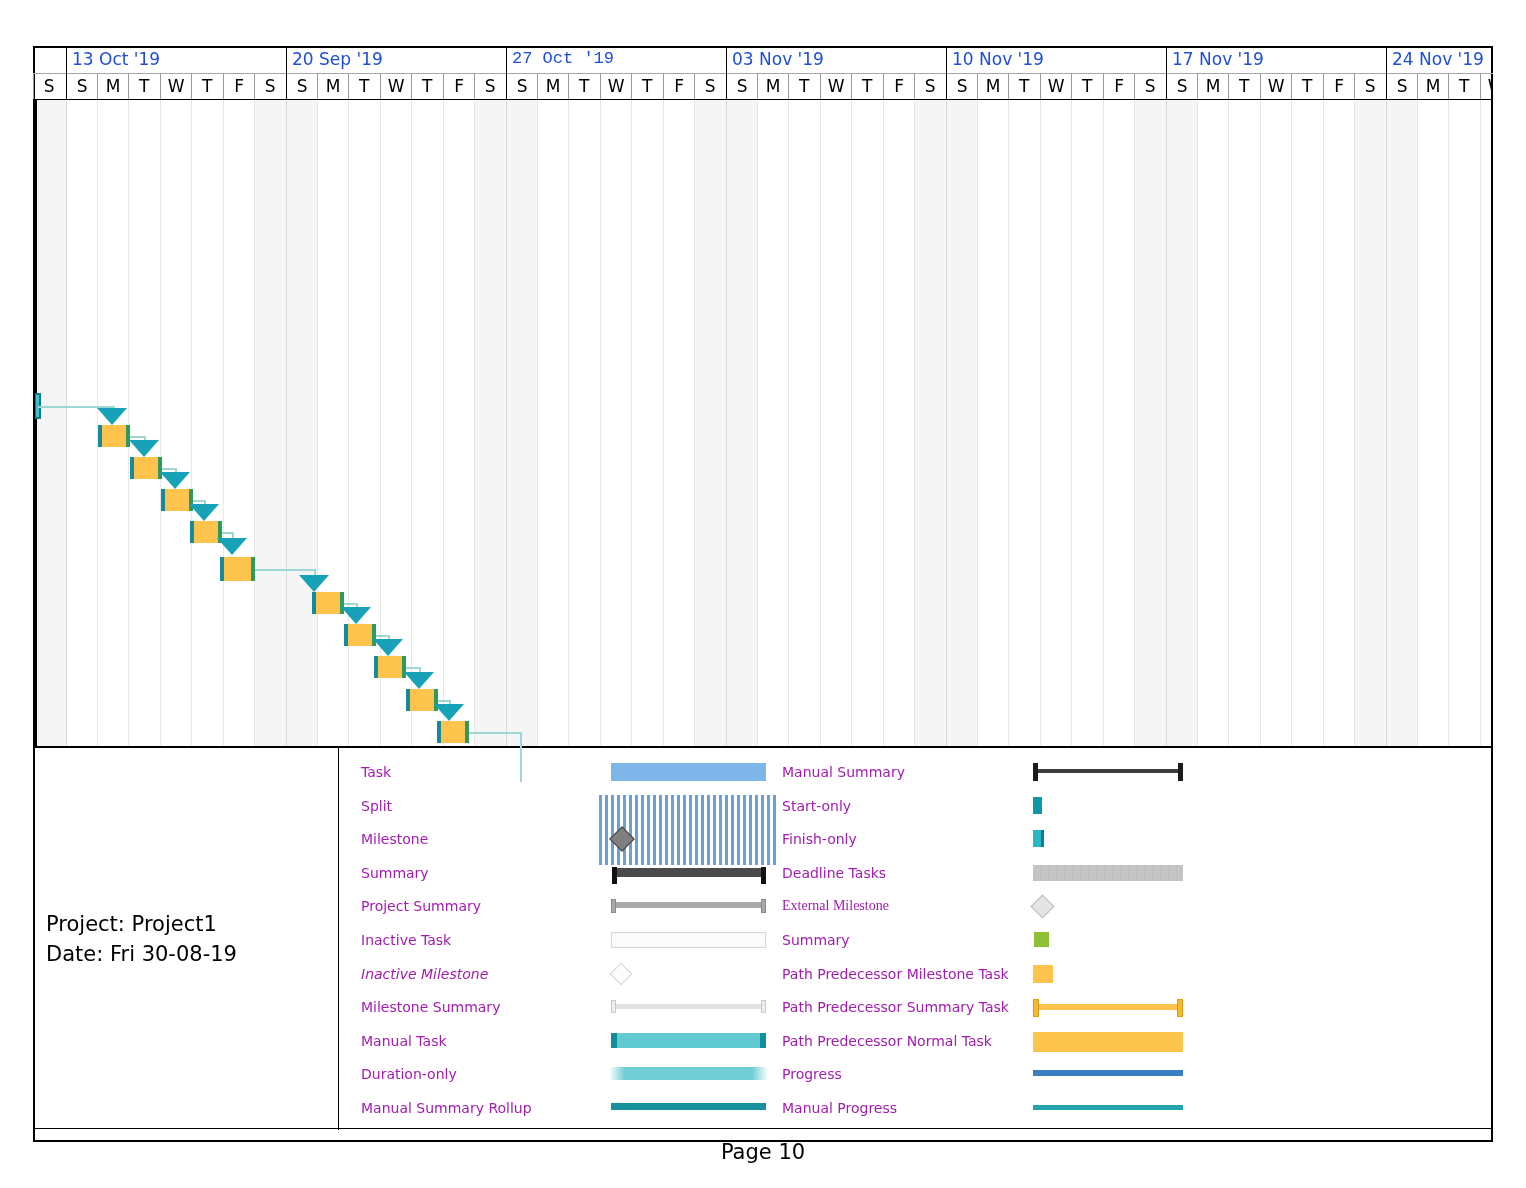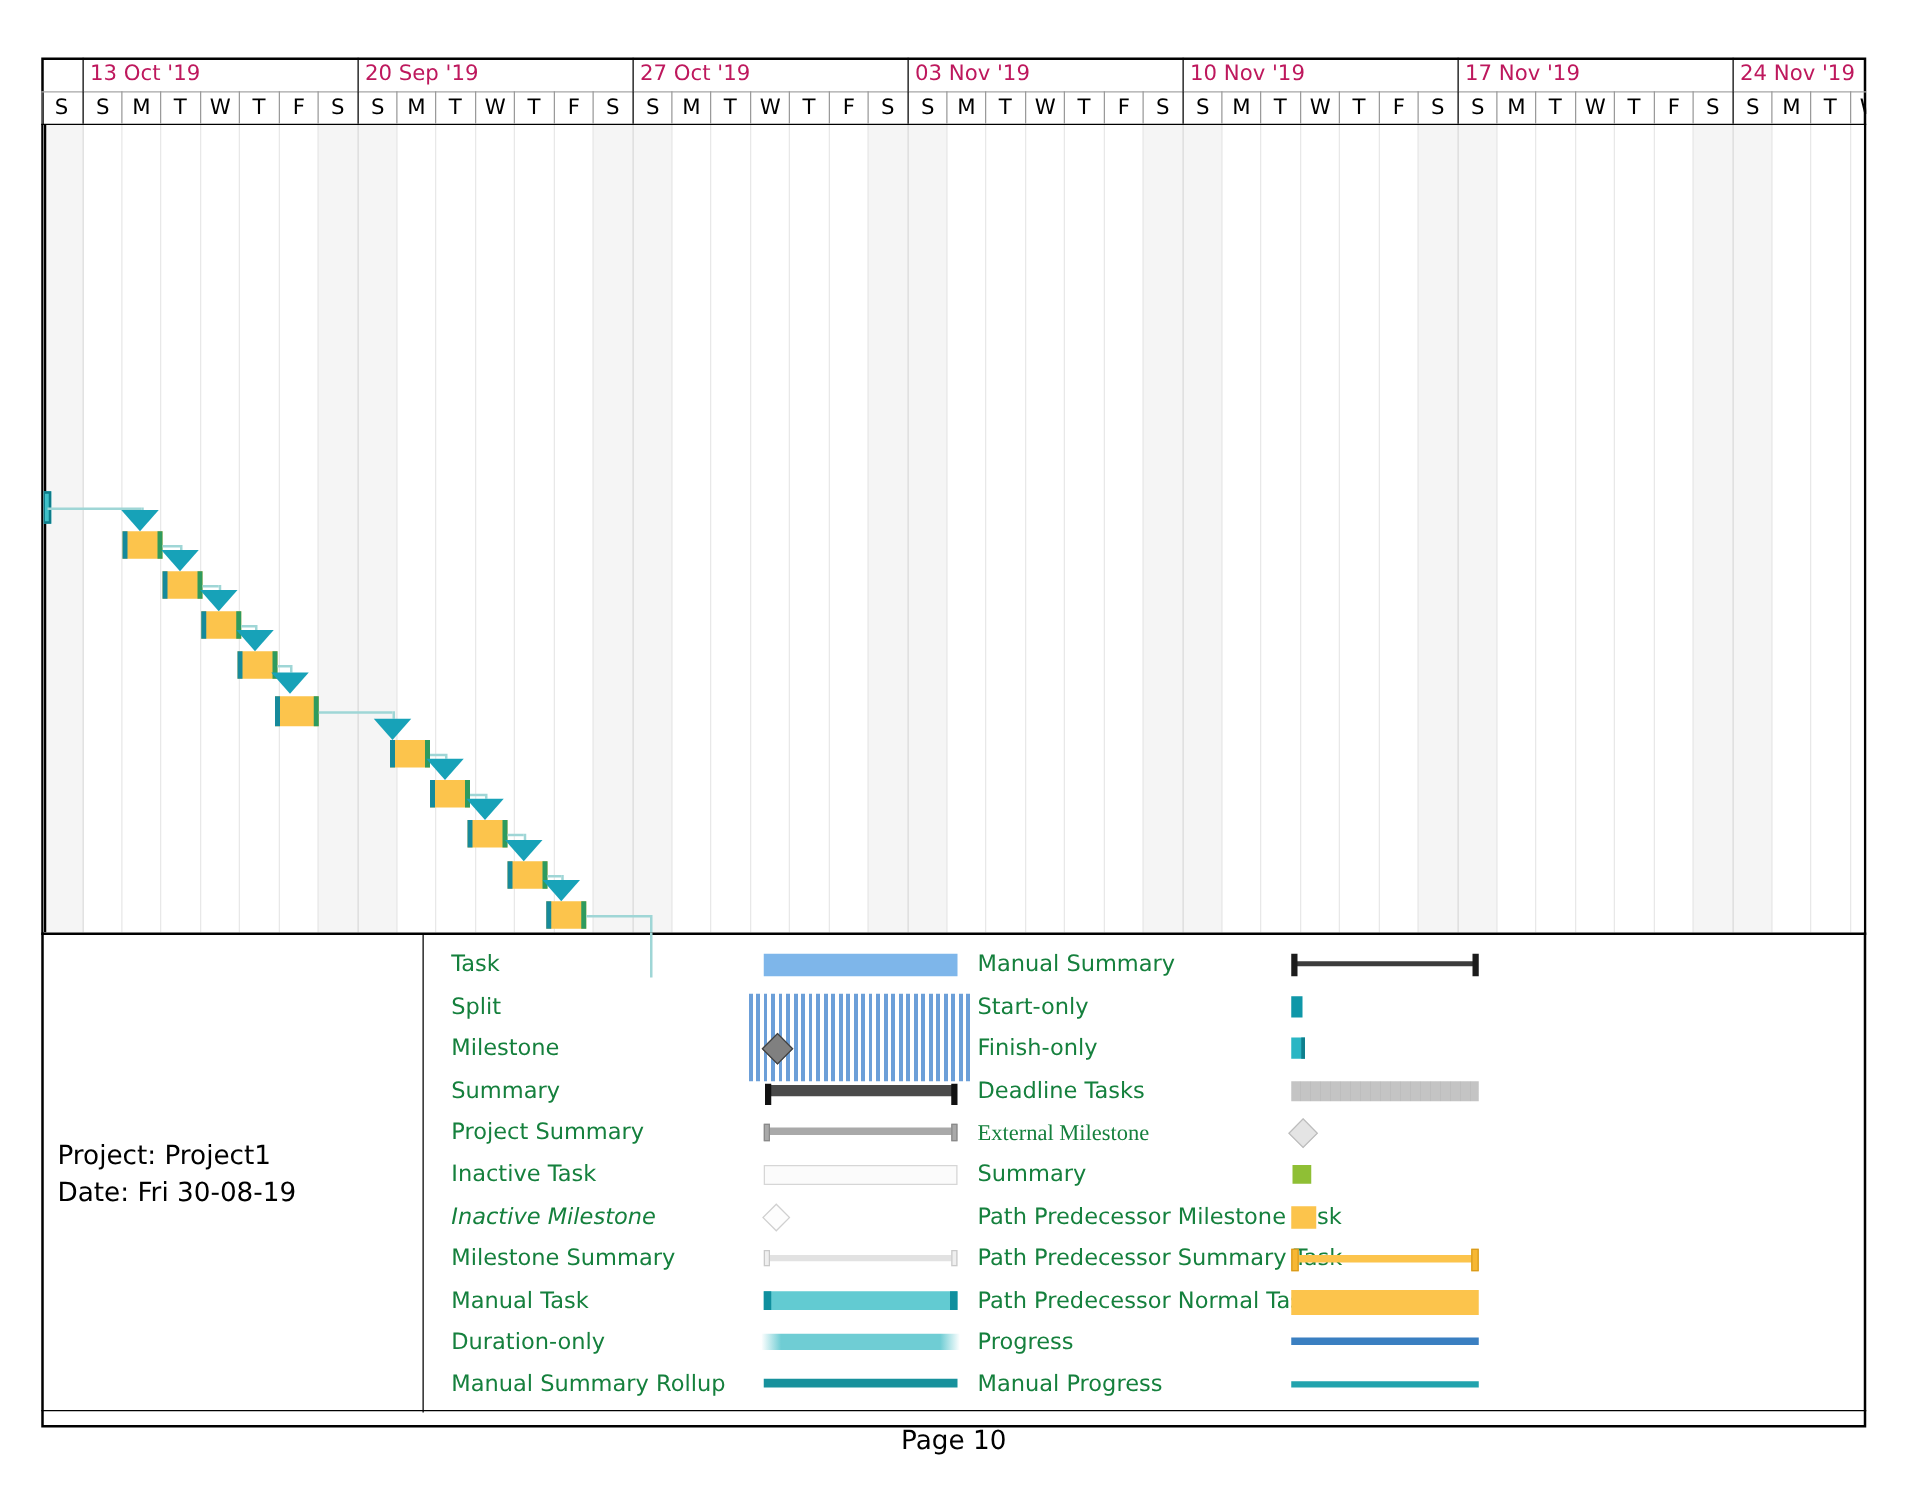--- a/index.html
+++ b/index.html
@@ -37,21 +37,21 @@
     position: absolute; left: 0; width: 100%;
     height: 27px;
   }
   .ts-row-top { top: 0; border-bottom: 1px solid #a6a6a6; }
   .ts-row-bot { top: 27px; }
 
   .week-cell {
     position: absolute; top: 0; height: 27px;
     border-left: 1px solid #000000;
     box-sizing: border-box;
-    font-size: 17px; color: #be185d;
+    font-size: 17px; color: #1d4ed8;
     line-height: 26px;
     padding-left: 5px;
     white-space: nowrap;
   }
   .day-cell {
     position: absolute; top: 0; height: 27px;
     border-left: 1px solid #9a9a9a;
     box-sizing: border-box;
     font-size: 17px; color: #000;
     line-height: 27px;
@@ -155,21 +155,21 @@
   #page-label {
     position: absolute;
     left: 33px; top: 1129px;
     width: 1460px; height: 50px;
     text-align: center;
     font-size: 21px; color: #000;
     line-height: 46px;
   }
   .leg-label {
     position: absolute;
-    font-size: 18px; color: #15803d;
+    font-size: 14px; color: #a21caf;
     white-space: nowrap;
     line-height: 20px;
   }
   .leg-swatch { position: absolute; }
 
   
   .sw-task       { height: 18px; background: #7eb6ea; }
   .sw-split      {
     height: 70px;
     background: repeating-linear-gradient(to right,
@@ -226,21 +226,21 @@
 <body>
 
 <div id="page">
 
   <div id="frame"></div>
 
   <div id="timescale">
     <div class="ts-row-top" id="week-row">
         <div class="week-cell" style="left: 33px; width: 220px;">13 Oct '19</div>
         <div class="week-cell" style="left: 253px; width: 220px;">20 Sep '19</div>
-        <div class="week-cell" style="left: 473px; width: 220px;">27 Oct '19</div>
+        <div class="week-cell" style="left: 473px; width: 220px; font-family: Liberation Mono, monospace;">27 Oct '19</div>
         <div class="week-cell" style="left: 693px; width: 220px;">03 Nov '19</div>
         <div class="week-cell" style="left: 913px; width: 220px;">10 Nov '19</div>
         <div class="week-cell" style="left: 1133px; width: 220px;">17 Nov '19</div>
         <div class="week-cell" style="left: 1353px; width: 220px;">24 Nov '19</div>
       </div>
     <div class="ts-row-bot" id="day-row">
         <div class="day-cell" style="left: 0px; width: 31.4px;">S</div>
         <div class="day-cell wk-start" style="left: 33px; width: 31.4px;">S</div>
         <div class="day-cell" style="left: 64px; width: 31.4px;">M</div>
         <div class="day-cell" style="left: 95px; width: 31.4px;">T</div>

